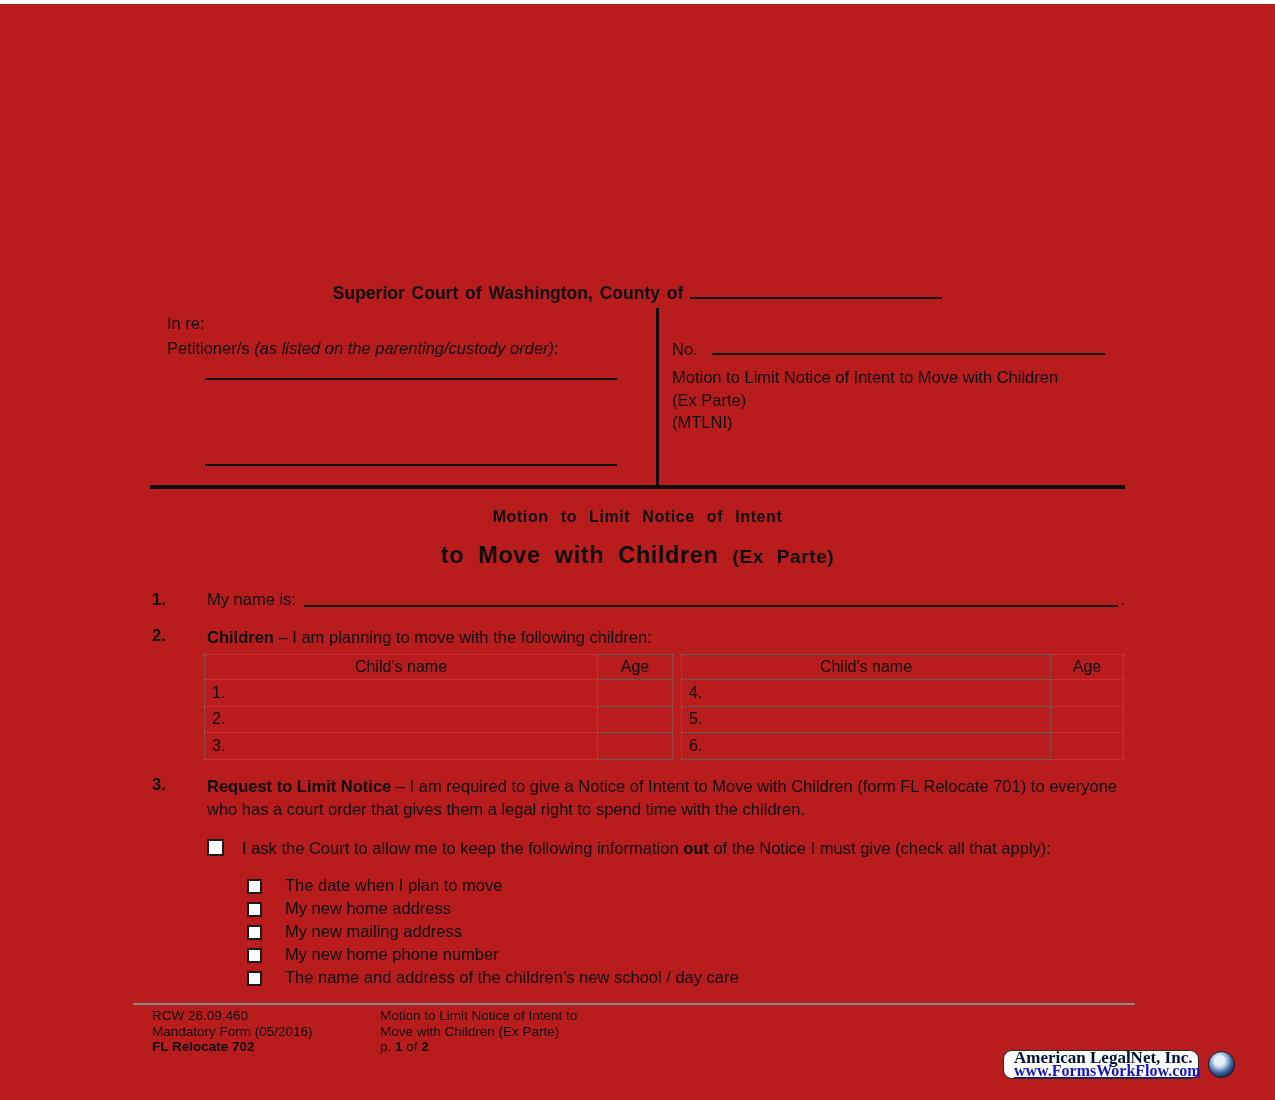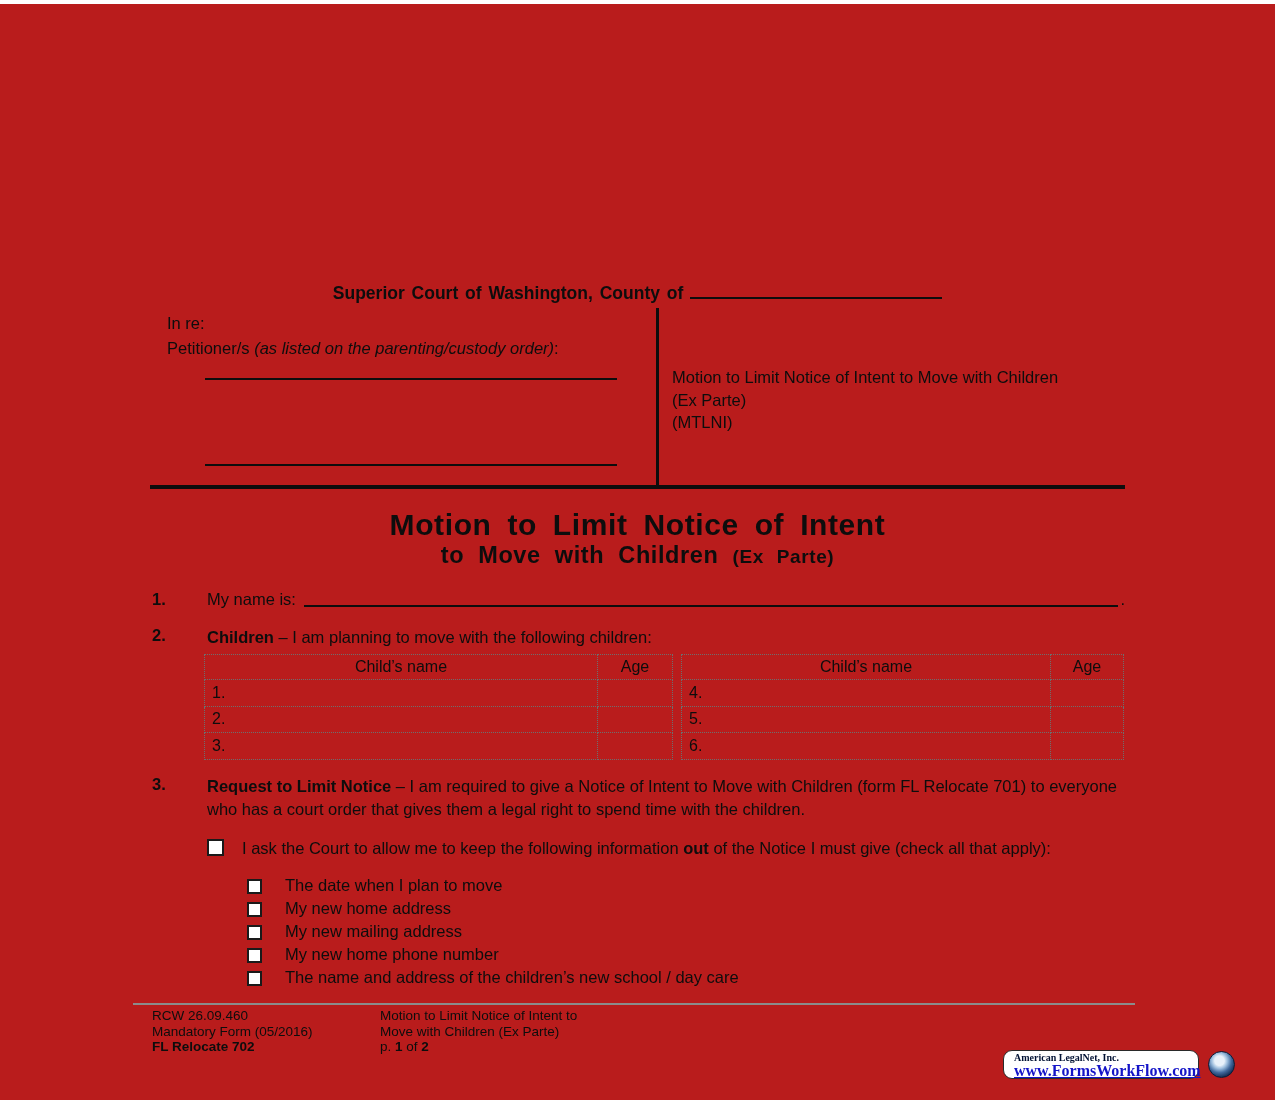--- a/index.html
+++ b/index.html
@@ -15,21 +15,21 @@
   .it { font-style:italic; }
   .blank { display:inline-block; border-bottom:2px solid #0d0d0d; height:1.05em; vertical-align:baseline; }
 
   
   .court-line { left:150px; top:277px; width:975px; text-align:center; font-weight:bold; font-size:17.5px; word-spacing:2px; }
   .caption-box { left:150px; top:304px; width:975px; height:181px; border-bottom:4px solid #0d0d0d; }
   .cap-divider { position:absolute; left:506px; top:0; height:100%; width:2.5px; background:#0d0d0d; }
   .case-title { line-height:22.5px; }
 
   
-  .h1a { left:150px; top:504px; width:975px; text-align:center; font-weight:bold; font-size:30px; word-spacing:7px; letter-spacing:0.6px; }
+  .h1a { left:150px; top:504px; width:975px; text-align:center; font-weight:bold; font-size:16px; word-spacing:7px; letter-spacing:0.6px; }
   .h1b { left:150px; top:538px; width:975px; text-align:center; font-weight:bold; font-size:23.5px; word-spacing:7px; letter-spacing:0.6px; }
   .h1-suffix { font-size:19px; }
 
   
   .item { display:flex; align-items:flex-start; }
   .inum { width:55px; flex:0 0 55px; font-weight:bold; }
   .itext { line-height:23px; }
   .nameline { left:152px; top:585px; width:973px; display:flex; align-items:flex-end; }
   .nameline .fillline { flex:1 1 auto; border-bottom:2px solid #0d0d0d; height:16px; margin:0 2px 2px 8px; }
 
@@ -52,21 +52,21 @@
   
   .footrule { left:133px; top:999px; width:1002px; height:2px; background:#8c8c8c; }
   .foot { font-size:13.5px; line-height:15.5px; }
   .foot-left { left:152px; top:1004px; }
   .foot-center { left:380px; top:1004px; width:520px; text-align:left; }
 
   
   .aln { left:1003px; top:1046px; width:196px; height:29px; border:1.5px solid #2a2a2a; border-radius:9px;
          display:flex; align-items:center; padding:0 3px 0 10px; gap:7px; background:#fff; }
   .aln-txt { display:flex; flex-direction:column; line-height:12.5px; }
-  .aln-co { font-family:"Liberation Serif", serif; font-weight:bold; font-size:10px; color:#001133; }
+  .aln-co { font-family:"Liberation Serif", serif; font-weight:bold; font-size:17px; color:#001133; }
   .aln-url { font-family:"Liberation Serif", serif; font-weight:bold; font-size:16px; color:#1414c8; text-decoration:underline; }
   .globe { width:27px; height:27px; border-radius:50%;
            background:radial-gradient(circle at 42% 35%, #e8f1fa 0 22%, #9dbede 36%, #41699c 55%, #10294f 78%, #081c3a 100%);
            border:1px solid #0a1c38; flex:0 0 auto; }
 </style>
 </head>
 <body>
 
 <div id="page">
 
@@ -83,20 +83,24 @@
     <div class="abs" style="left:17px; top:31px; width:478px;">
       <span>Petitioner/s</span>
       <span class="it">(as listed on the parenting/custody order)</span><span>:</span>
     </div>
 
     <div class="abs" style="left:55px; top:52px; width:412px; height:20px; border-bottom:2px solid #0d0d0d;"></div>
 
 
     <div class="abs" style="left:55px; top:138px; width:412px; height:20px; border-bottom:2px solid #0d0d0d;"></div>
 
+    <div class="abs" style="left:522px; top:30px; width:445px;">
+      <span>No.</span>
+      <span class="blank" style="width:393px; margin-left:10px;"></span>
+    </div>
 
     <div class="abs case-title" style="left:522px; top:58px; width:400px;">Motion to Limit Notice of Intent to Move with Children (Ex Parte)</div>
 
     <div class="abs" style="left:522px; top:105px;">(MTLNI)</div>
   </div>
 
   <div class="abs h1a">Motion to Limit Notice of Intent</div>
   <div class="abs h1b">
     <span>to Move with Children</span>
     <span class="h1-suffix">(Ex Parte)</span>

